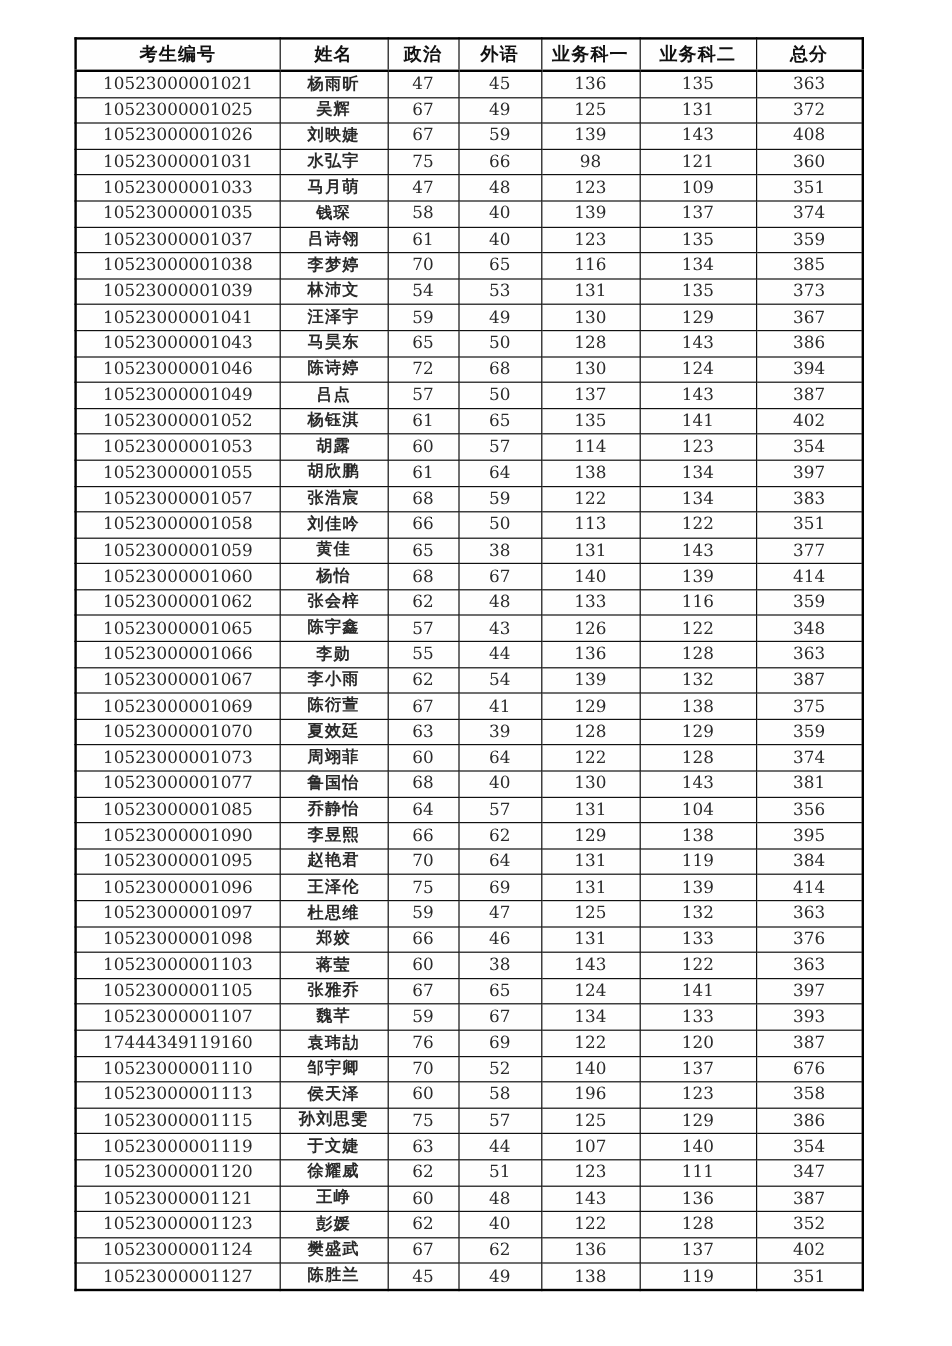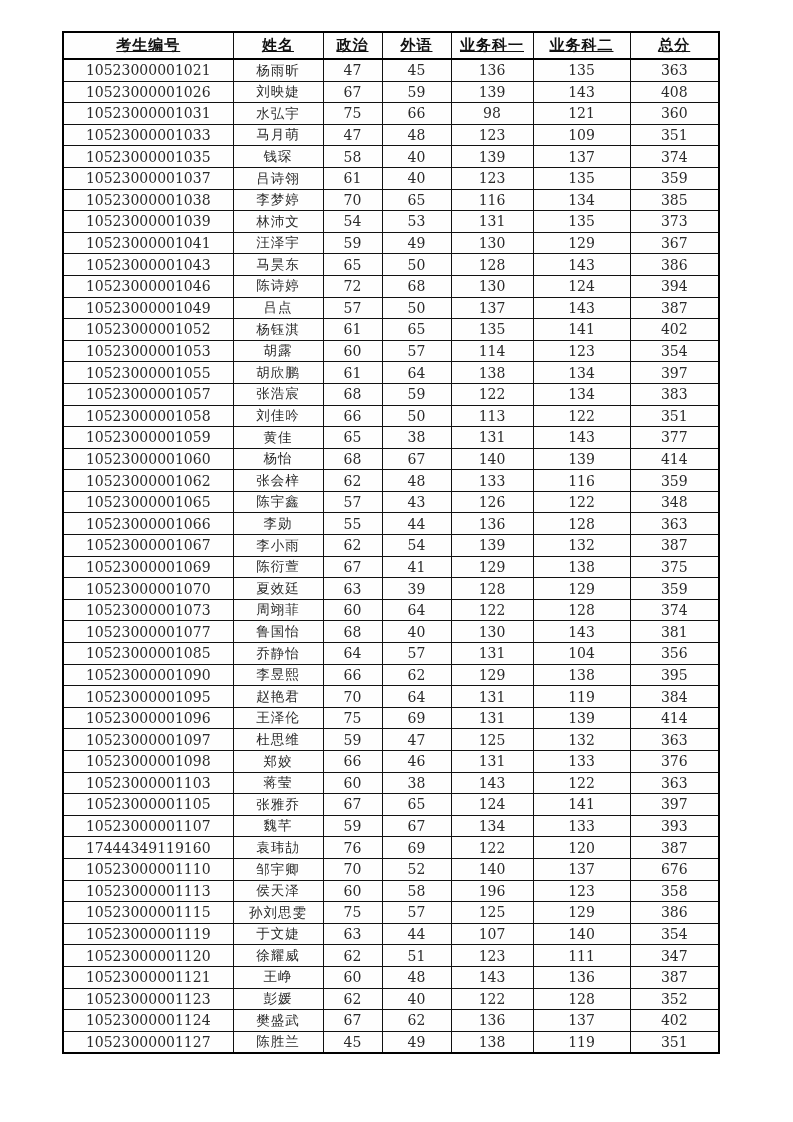--- a/index.html
+++ b/index.html
@@ -40,36 +40,36 @@
     height: 25px;
     font-size: 15px;
     font-weight: bold;
     text-align: center;
     vertical-align: middle;
     padding: 0;
     color: #111111;
     border-bottom: 2px solid #000000;
     font-family: "DejaVu Sans", "Liberation Sans", sans-serif;
     letter-spacing: 1px;
-    text-decoration: underline;
   }
   table.score-table tbody td {
     height: 20.6px;
     font-size: 14px;
     text-align: center;
     vertical-align: middle;
     padding: 0;
     color: #2a2a2a;
     line-height: 1;
     white-space: nowrap;
     overflow: hidden;
   }
   table.score-table tbody td.name-cell {
     font-size: 13.5px;
     letter-spacing: 1px;
+    font-weight: bold;
   }
 </style>
 </head>
 <body>
 
 <div class="page">
   <table class="score-table">
     <colgroup>
       <col style="width:170px">
       <col style="width:90px">
@@ -94,20 +94,29 @@
         <tr>
           <td>10523000001021</td>
           <td class="name-cell">杨雨昕</td>
           <td>47</td>
           <td>45</td>
           <td>136</td>
           <td>135</td>
           <td>363</td>
         </tr>
         <tr>
+          <td>10523000001025</td>
+          <td class="name-cell">吴辉</td>
+          <td>67</td>
+          <td>49</td>
+          <td>125</td>
+          <td>131</td>
+          <td>372</td>
+        </tr>
+        <tr>
           <td>10523000001026</td>
           <td class="name-cell">刘映婕</td>
           <td>67</td>
           <td>59</td>
           <td>139</td>
           <td>143</td>
           <td>408</td>
         </tr>
         <tr>
           <td>10523000001031</td>

